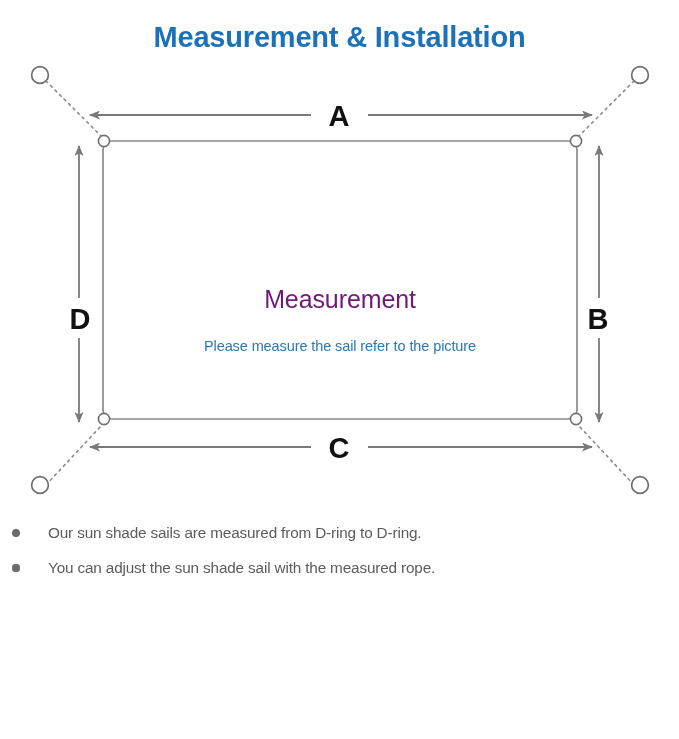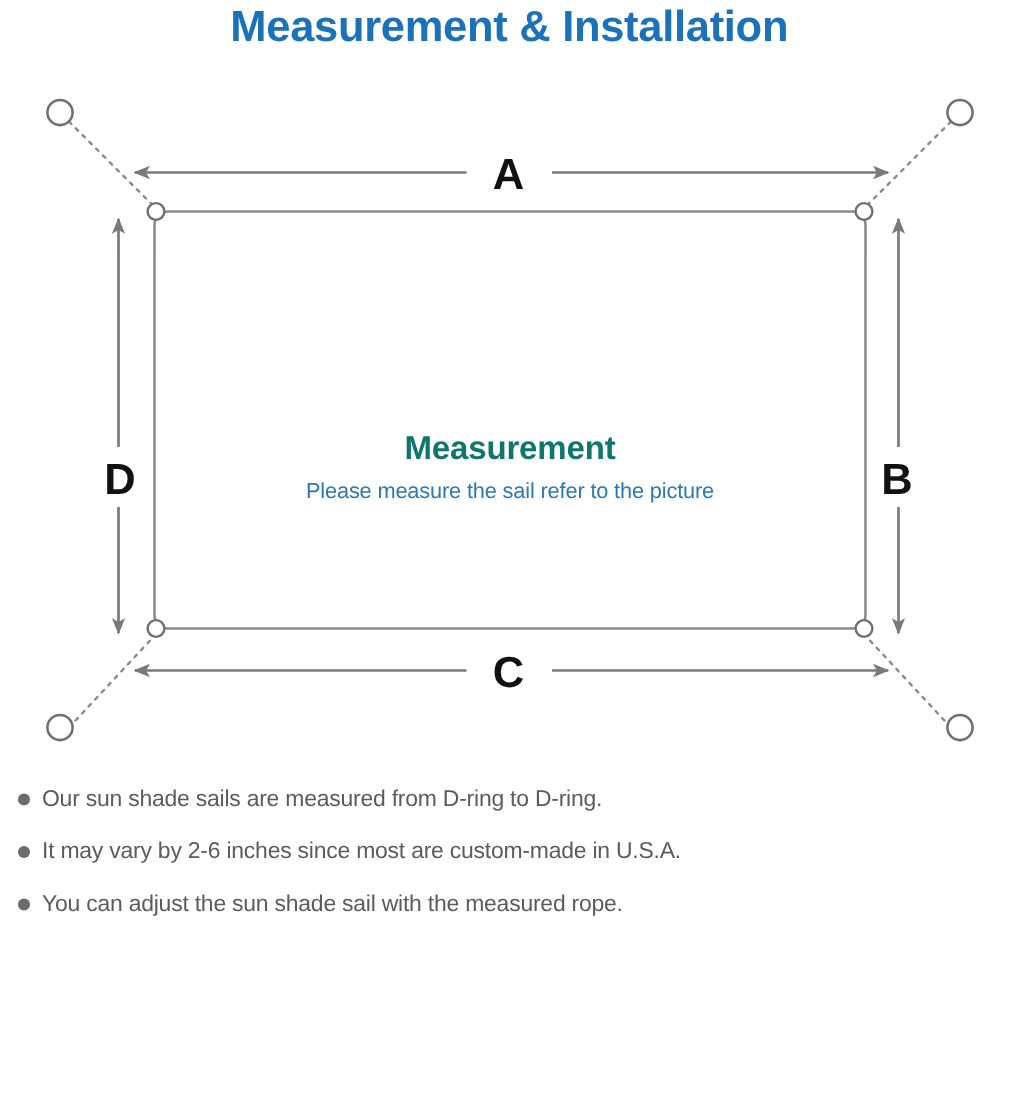--- a/index.html
+++ b/index.html
@@ -12,21 +12,21 @@
     width: 679px;
     height: 739px;
     position: relative;
     font-family: "Liberation Sans", sans-serif;
     overflow: hidden;
   }
 
   #page-title {
     position: absolute;
     left: 0;
-    top: 0;
+    top: 19px;
     width: 679px;
     text-align: center;
     font-size: 29px;
     font-weight: bold;
     color: #1b72b8;
     letter-spacing: -0.2px;
     line-height: 36px;
     white-space: nowrap;
   }
 
@@ -41,44 +41,44 @@
   #sail-center-text {
     position: absolute;
     left: 103px;
     top: 235px;
     width: 474px;
     text-align: center;
     pointer-events: none;
   }
   #sail-center-text .sail-title {
     display: block;
-    font-size: 22px;
-    font-weight: bold;
-    color: #0f766e;
+    font-size: 25px;
+    font-weight: normal;
+    color: #701a75;
     line-height: 32px;
     letter-spacing: -0.1px;
   }
   #sail-center-text .sail-subtitle {
     display: block;
     font-size: 14.5px;
     color: #2a79b5;
     line-height: 22px;
-    margin-top: 2px;
+    margin-top: 20px;
     letter-spacing: -0.1px;
   }
 
   #notes {
     position: absolute;
     left: 0;
     top: 522px;
     width: 679px;
   }
   .note-item {
     position: relative;
-    padding-left: 28px;
+    padding-left: 48px;
     padding-right: 4px;
     margin-bottom: 14px;
     color: #5c5c5c;
     font-size: 15.3px;
     line-height: 21px;
     letter-spacing: -0.15px;
   }
   .note-item .note-bullet {
     position: absolute;
     left: 12px;
@@ -164,19 +164,18 @@
   </div>
 </div>
 
 <div id="notes">
   <div class="note-item">
     <span class="note-bullet"></span>
     <span>Our sun shade sails are measured from D-ring to D-ring.</span>
   </div>
   <div class="note-item">
     <span class="note-bullet"></span>
-    <span>It may vary by 2-6 inches since most are custom-made in U.S.A.</span>
   </div>
   <div class="note-item">
     <span class="note-bullet"></span>
     <span>You can adjust the sun shade sail with the measured rope.</span>
   </div>
 </div>
 
 </body></html>

